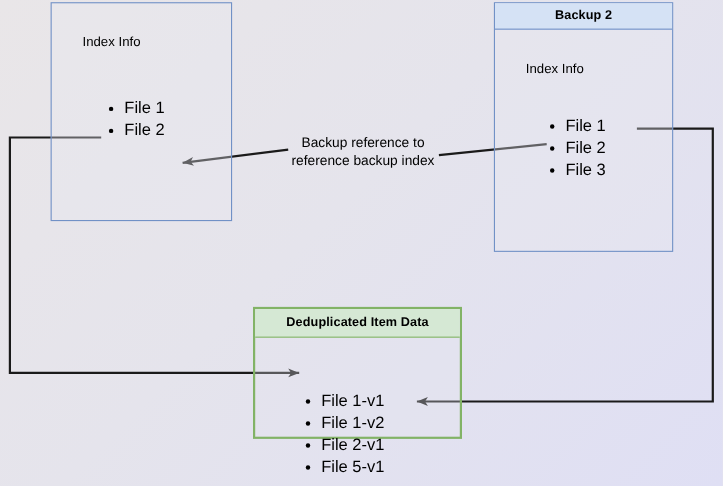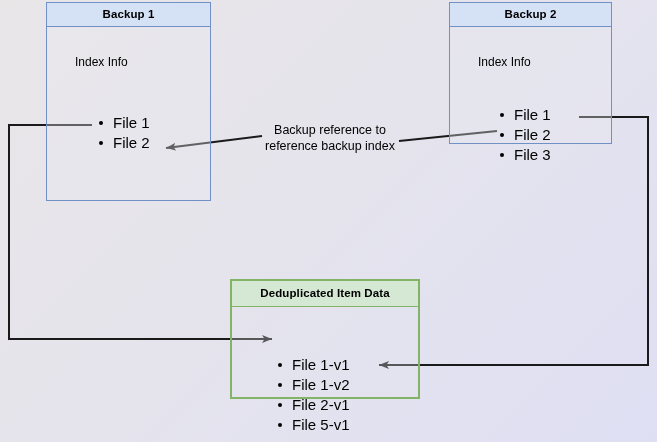--- a/index.html
+++ b/index.html
@@ -136,31 +136,30 @@
     <g>
       <path d="M92,125 L9,125 L9,339 L272,339" fill="none" stroke="#1a1a1a" stroke-width="2" stroke-linejoin="miter" marker-end="url(#arrowR)"></path>
     </g>
 
     <g>
       <path d="M579,117 L648,117 L648,365 L379,365" fill="none" stroke="#1a1a1a" stroke-width="2" stroke-linejoin="miter" marker-end="url(#arrowL)"></path>
     </g>
   </svg>
 
   <div class="box blue" style="left:46px; top:2px; width:165px; height:199px;">
-    <div class="box-header">Backup 1</div>
     <div class="box-body">
       <div class="index-label">Index Info</div>
       <ul class="file-list" id="b1-files">
         <li>File 1</li>
         <li>File 2</li>
       </ul>
     </div>
   </div>
 
-  <div class="box blue" style="left:449px; top:2px; width:163px; height:142px;">
+  <div class="box blue" style="left:449px; top:2px; width:163px; height:227px;">
     <div class="box-header">Backup 2</div>
     <div class="box-body">
       <div class="index-label">Index Info</div>
       <ul class="file-list" id="b2-files">
         <li>File 1</li>
         <li>File 2</li>
         <li>File 3</li>
       </ul>
     </div>
   </div>

